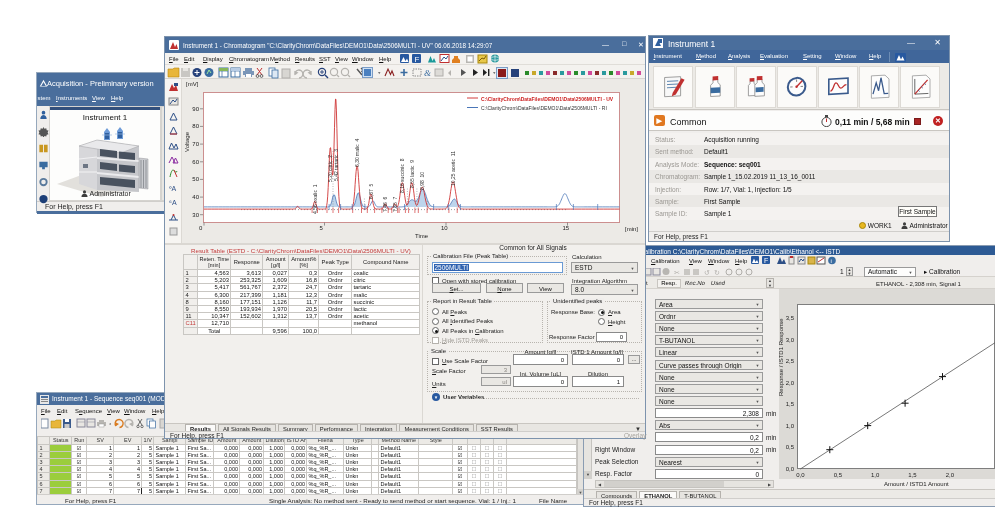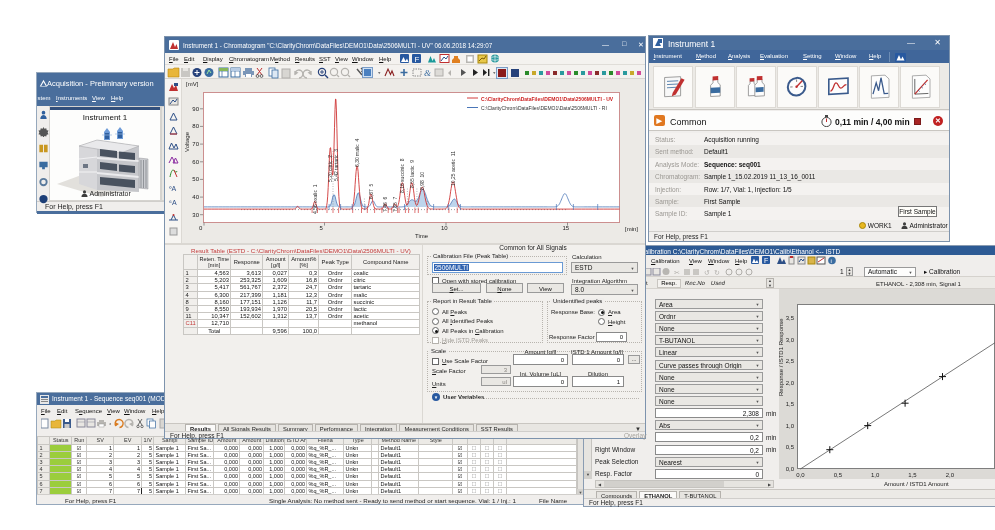--- a/index.html
+++ b/index.html
@@ -453,21 +453,21 @@
 
  <div class="ab" style="left:0;top:75px;right:0;height:20px;background:#fdfdfc;border-bottom:1px solid #c9c6c1"></div>
  <div class="ab" style="left:5px;top:79px;width:11px;height:11px;background:#e07820;border-radius:2px"></div>
  <div class="ab" style="left:7.5px;top:81px;color:#fff;font-size:7px;font-weight:bold">▶</div>
  <div class="ab" style="left:21px;top:80.5px;font-size:9px;color:#111">Common</div>
  <svg class="ico" style="left:172px;top:79px" width="11" height="12" viewBox="0 0 11 12">
       <rect x="4" y="0" width="3" height="2" fill="#444"></rect>
       <circle cx="5.5" cy="7" r="4.6" fill="#fdfdfd" stroke="#444"></circle>
       <line x1="5.5" y1="7" x2="5.5" y2="3.5" stroke="#c03030"></line>
     </svg>
- <div class="ab" style="left:186px;top:80.5px;font-size:8.5px;font-weight:bold;color:#111">0,11 min / 4,00 min</div>
+ <div class="ab" style="left:186px;top:80.5px;font-size:8.5px;font-weight:bold;color:#111">0,11 min / 5,68 min</div>
  <div class="ab" style="left:265px;top:81.5px;width:7px;height:7px;background:#a82424;border:1px solid #7a1a1a"></div>
  <div class="ab" style="left:284px;top:80px;width:10px;height:10px;background:#c02020;border-radius:50%;color:#fff;font-size:7px;text-align:center;line-height:10px;font-weight:bold">✕</div>
 <div class="ab" style="left:0;top:97.0px;right:0;height:12.4px;background:#f4f2f0"></div>
     <div class="ab f65" style="left:6px;top:100.0px;color:#9a9792">Status:</div>
     <div class="ab f65" style="left:55px;top:100.0px;color:#111;font-weight:normal">Acquisition running</div>
 <div class="ab" style="left:0;top:109.4px;right:0;height:12.4px;background:#eae8e5"></div>
     <div class="ab f65" style="left:6px;top:112.4px;color:#9a9792">Sent method:</div>
     <div class="ab f65" style="left:55px;top:112.4px;color:#111;font-weight:normal">Default1</div>
 <div class="ab" style="left:0;top:121.8px;right:0;height:12.4px;background:#f4f2f0"></div>
     <div class="ab f65" style="left:6px;top:124.8px;color:#9a9792">Analysis Mode:</div>

